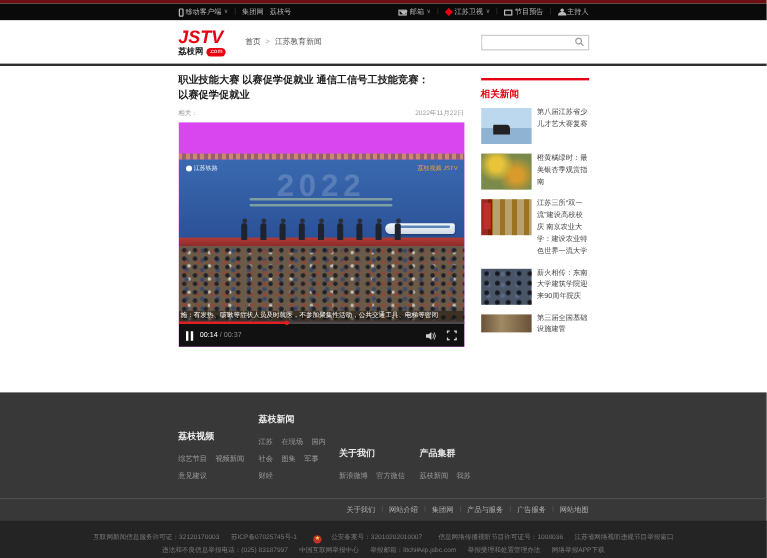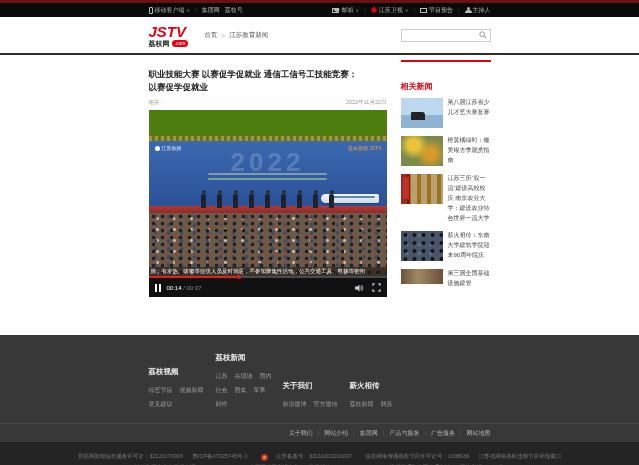--- a/index.html
+++ b/index.html
@@ -38,21 +38,21 @@
   .search-input { flex:1; border:none; outline:none; font-size:6px; padding:0 3px; min-width:0; }
   .search-btn { width:13px; height:100%; background:none; border:none; display:flex; align-items:center; justify-content:center; cursor:pointer; }
 
   
   .content { display:flex; gap:14px; padding-top:5px; }
   .main-col { width:238px; }
   .article-title { font-size:8.5px; font-weight:bold; color:#1a1a1a; line-height:1.55; }
   .meta-row { display:flex; justify-content:space-between; align-items:center; margin:5px 0 4px; font-size:5.5px; color:#999; }
 
   
-  .video { position:relative; width:238px; height:187px; background:#4d7c0f; overflow:hidden; }
+  .video { position:relative; width:238px; height:187px; background:#d946ef; overflow:hidden; }
   .vp-scene { position:absolute; top:26px; left:0; right:0; bottom:21px; }
   .vp-toprow { height:5px; background:repeating-linear-gradient(90deg,#c9a23a 0 3px,#7a6a3a 3px 6px); opacity:.7; }
   .vp-stage { position:relative; height:72px; background:linear-gradient(180deg,#3a69b0,#2a4f95); overflow:hidden; }
   .vp-year { position:absolute; top:6px; left:0; right:0; text-align:center; font-size:26px; font-weight:bold; color:rgba(255,255,255,.18); letter-spacing:4px; }
   .vp-logo { position:absolute; top:4px; left:6px; font-size:5px; color:#eaf1fa; display:flex; align-items:center; gap:2px; }
   .vp-logo::before { content:""; width:5px; height:5px; border-radius:50%; background:#fff; display:inline-block; }
   .vp-wm { position:absolute; top:4px; right:5px; font-size:5px; color:#f0a03a; }
   .vp-title { position:absolute; top:18px; left:0; right:0; text-align:center; font-size:7.5px; font-weight:bold; color:#fff; text-shadow:0 0 3px #6fae3a,0 1px 1px rgba(0,0,0,.4); }
   .vp-subline { position:absolute; left:25%; right:25%; height:2px; background:rgba(220,240,160,.45); border-radius:1px; }
   .vp-train { position:absolute; right:8px; bottom:10px; width:58px; height:9px; background:linear-gradient(180deg,#f4f8fc,#cfd9e4); border-radius:5px 2px 2px 5px; box-shadow:0 1px 2px rgba(0,0,0,.3); }
@@ -76,21 +76,21 @@
   .vp-btnrow { position:absolute; top:2px; left:0; right:0; bottom:0; display:flex; align-items:center; padding:0 6px; gap:6px; }
   .vp-pause { display:flex; gap:2px; cursor:pointer; }
   .vp-pause span { width:2px; height:8px; background:#fff; display:block; }
   .vp-time { font-size:6px; color:#fff; }
   .vp-time .dur { color:#8a8a8a; }
   .vp-right { margin-left:auto; display:flex; align-items:center; gap:8px; }
   .icon-btn { background:none; border:none; cursor:pointer; display:flex; align-items:center; padding:0; }
 
   
   .sidebar { width:90px; }
-  .sb-header { border-top:2px solid #e60012; padding-top:19px; color:#e60012; font-size:8px; font-weight:bold; margin-bottom:6px; }
+  .sb-header { border-top:2px solid #e60012; padding-top:6px; color:#e60012; font-size:8px; font-weight:bold; margin-bottom:6px; }
   .sb-item { display:flex; gap:5px; margin-bottom:8px; cursor:pointer; }
   .sb-thumb { width:42px; height:30px; flex:none; }
   .sb-title { font-size:6px; color:#444; line-height:1.65; }
   .th1 { background:linear-gradient(180deg,#bcd8ee 55%,#8fb3d2 55%); position:relative; }
   .th1::after { content:""; position:absolute; left:10px; bottom:8px; width:14px; height:8px; background:#222; border-radius:1px 3px 0 0; }
   .th2 { background:radial-gradient(circle at 30% 30%,#e8c43a 15%,transparent 40%),radial-gradient(circle at 70% 60%,#d89a2a 15%,transparent 45%),#7a8a4a; }
   .th3 { background:linear-gradient(90deg,#9c2a22 22%,#b8a070 22%),repeating-linear-gradient(90deg,transparent 0 6px,#d8b84a 6px 10px); background-blend-mode:multiply; position:relative; }
   .th3::after { content:""; position:absolute; left:2px; top:3px; width:6px; height:22px; background:#c03028; }
   .th4 { background:radial-gradient(circle,#15181f 1.6px,transparent 2.4px),radial-gradient(circle,#5a6a8a 1.4px,transparent 2.2px),#4a5568; background-size:9px 8px,12px 9px; }
   .th5 { height:15px; background:linear-gradient(90deg,#6a5138,#a08a64 40%,#6a5138); }
@@ -301,21 +301,21 @@
       </div>
     </div>
     <div class="f-col">
       <div class="f-col-title">关于我们</div>
       <div class="f-links">
         <span class="f-link">新浪微博</span>
         <span class="f-link">官方微信</span>
       </div>
     </div>
     <div class="f-col">
-      <div class="f-col-title">薪火相传</div>
+      <div class="f-col-title">产品集群</div>
       <div class="f-links">
         <span class="f-link">荔枝新闻</span>
         <span class="f-link">我苏</span>
       </div>
     </div>
   </div>
 
   <div class="f-navrow">
     <div class="container">
       <span class="f-nav-link">关于我们</span>

